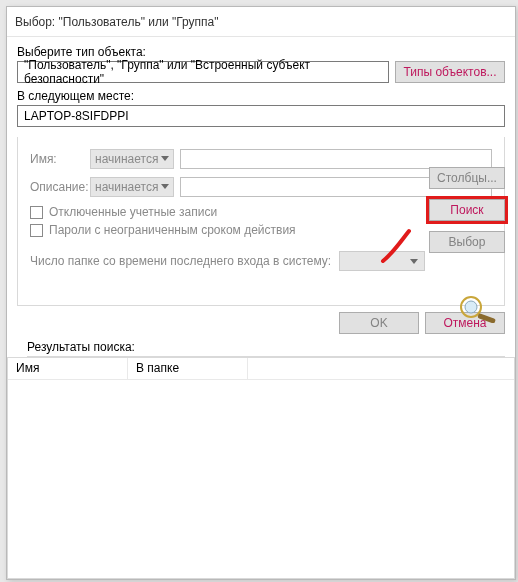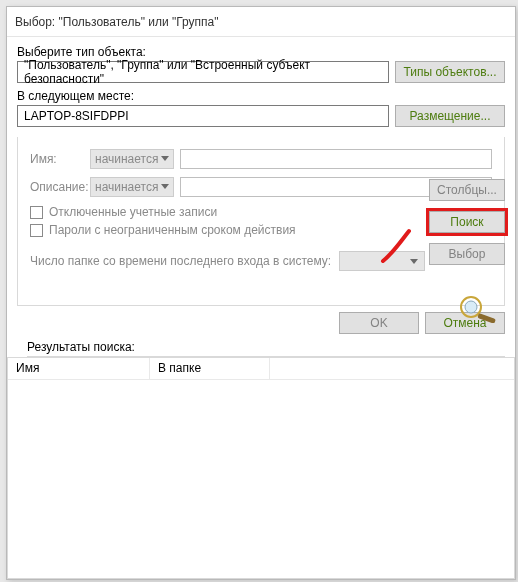--- a/index.html
+++ b/index.html
@@ -19,21 +19,21 @@
   .label { color: #000; margin-bottom: 2px; }
   .textbox {
     flex: 1; height: 22px; border: 1px solid #7a7a7a; background: #fff;
     padding: 2px 6px; display: flex; align-items: center; color: #000;
   }
   .textbox.wide { width: 320px; }
   .btn {
     min-width: 110px; width: 110px; height: 22px;
     border: 1px solid #adadad; background: #e1e1e1;
     display: inline-flex; align-items: center; justify-content: center;
-    color: #4d7c0f; cursor: default;
+    color: #be185d; cursor: default;
   }
   .btn.small { width: 80px; min-width: 80px; }
   .btn.disabled { color: #838383; }
   .tabs {
     margin-top: 10px; border: 1px solid #d9d9d9; border-top: none; padding-bottom: 30px;
     position: relative;
   }
   .tabbar {
     display: flex; border-bottom: 1px solid #d9d9d9; height: 24px;
     margin-top: -1px;
@@ -67,21 +67,21 @@
   .lastlogin .txt { color: #8a8a8a; margin-right: 8px; }
   .lastlogin .sel {
     width: 86px; height: 20px; border: 1px solid #cccccc; background: #e6e6e6; position: relative;
   }
   .lastlogin .sel .caret {
     position: absolute; right: 6px; top: 7px;
     width: 0; height: 0; border-left: 4px solid transparent; border-right: 4px solid transparent;
     border-top: 5px solid #6a6a6a;
   }
   .rightbuttons {
-    position: absolute; right: 10px; top: 172px; display: flex; flex-direction: column; gap: 4px;
+    position: absolute; right: 10px; top: 160px; display: flex; flex-direction: column; gap: 4px;
     align-items: flex-end;
   }
   .btn.highlight {
     outline: 3px solid #e11b1b; outline-offset: 0;
   }
   .find-icon {
     position: absolute; right: 16px; top: 286px;
   }
   .arrow {
     position: absolute; right: 96px; top: 218px;
@@ -94,21 +94,21 @@
   .underline { border-bottom: 1px solid #d9d9d9; margin-top: 2px; }
   .table {
     flex: 1; border: 1px solid #d9d9d9; margin: 0 0 0 0; display: flex; flex-direction: column;
   }
   .thead {
     display: flex; height: 22px; background: #ffffff; border-bottom: 1px solid #e9e9e9;
   }
   .th {
     padding: 3px 8px; border-right: 1px solid #e9e9e9;
   }
-  .th.c1 { width: 142px; }
+  .th.c1 { width: 120px; }
   .th.c2 { width: 120px; }
   .tbody { flex: 1; background: #ffffff; }
 </style>
 </head>
 <body>
 
 <div class="window">
 
   <div class="titlebar">
     <span>Выбор: "Пользователь" или "Группа"</span>
@@ -122,23 +122,20 @@
       </div>
       <div class="btn">
         <span>Типы объектов...</span>
       </div>
     </div>
 
     <div class="label" style="margin-top:6px;">В следующем месте:</div>
     <div class="row">
       <div class="textbox wide">
         <span>LAPTOP-8SIFDPPI</span>
-      </div>
-      <div class="btn">
-        <span>Размещение...</span>
       </div>
     </div>
 
     <div class="tabs">
       <div class="tabbody">
         <div class="formrow">
           <div class="formlabel">Имя:</div>
           <div class="select">
             <span style="overflow:hidden;white-space:nowrap;text-overflow:clip;width:64px;">начинается с</span>
             <span class="caret"></span>

